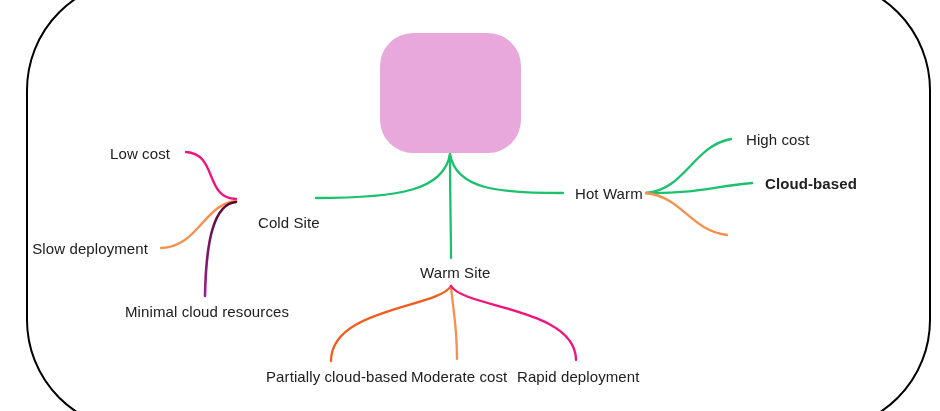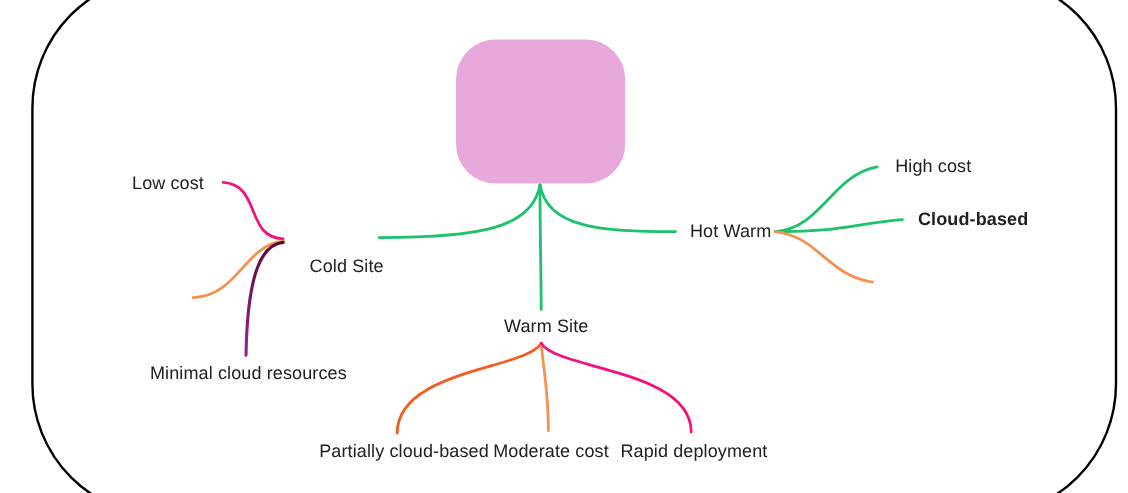--- a/index.html
+++ b/index.html
@@ -75,20 +75,21 @@
 
     <rect x="380" y="33" width="141" height="120" rx="33" fill="#e8a8dc"></rect>
   </svg>
 
 
   <div class="lbl" style="left:258px; top:198px;margin-top:24px;">Cold Site</div>
   <div class="lbl" style="left:420px; top:272px;">Warm Site</div>
   <div class="lbl" style="left:575px; top:193px;">Hot Warm</div>
 
   <div class="lbl" style="right:770px; top:153px;">Low cost</div>
+  <div class="lbl" style="right:792px; top:248px;">Slow deployment</div>
   <div class="lbl" style="left:125px; top:311px;">Minimal cloud resources</div>
 
   <div class="lbl" style="left:266px; top:376px;">Partially cloud-based</div>
   <div class="lbl" style="left:411px; top:376px;">Moderate cost</div>
   <div class="lbl" style="left:517px; top:376px;">Rapid deployment</div>
 
   <div class="lbl" style="left:746px; top:139px;">High cost</div>
   <div class="lbl" style="left:765px; top:183px;font-weight:bold;">Cloud-based</div>
 
 </div>

